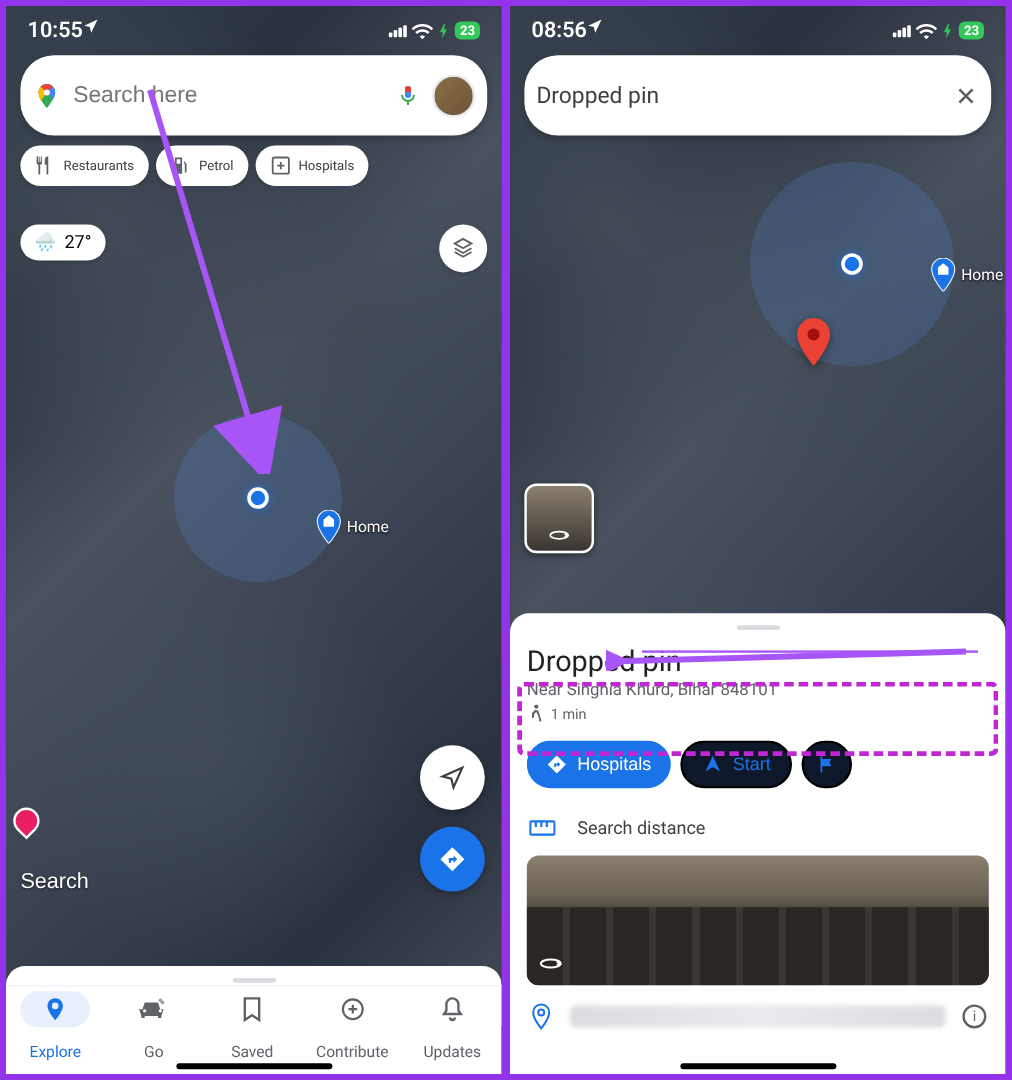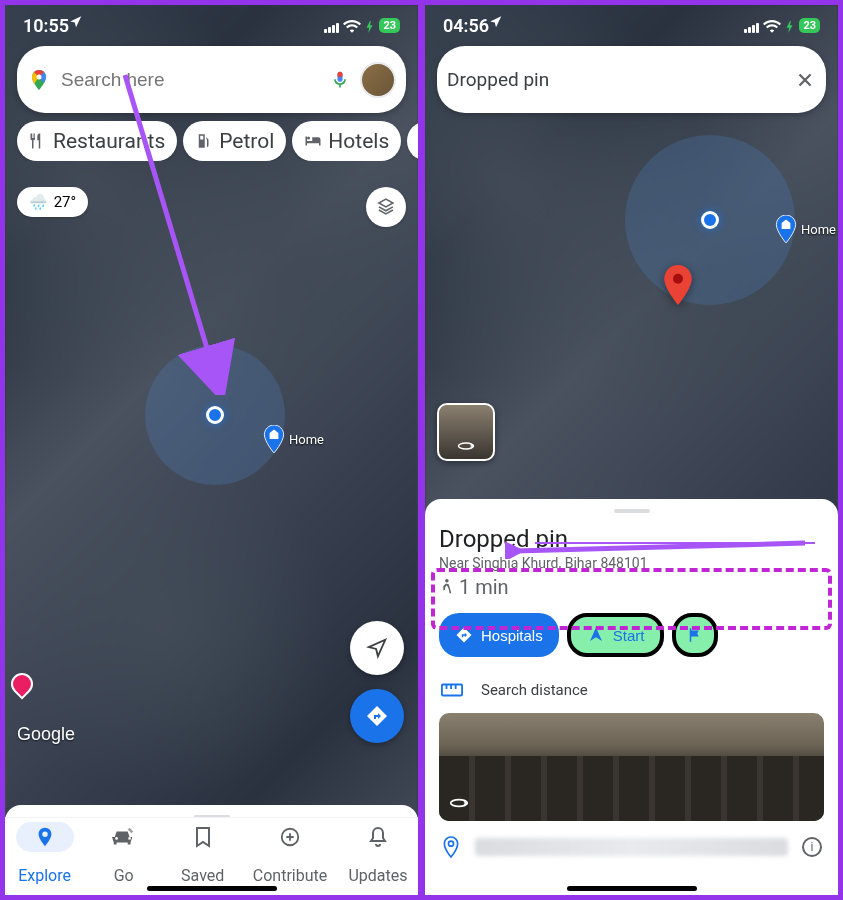--- a/index.html
+++ b/index.html
@@ -29,21 +29,21 @@
       linear-gradient(135deg, #353f4d 0%, #2a3240 20%, #4a5260 40%, #3a4252 60%, #2a3240 80%, #4a5260 100%);
     filter: blur(1px);
   }
   .status-bar {
     position: relative;
     display: flex; justify-content: space-between; align-items: center;
     padding: 10px 18px 8px;
     color: #fff; font-weight: 600; font-size: 18px;
     z-index: 10;
   }
-  .status-right { display: flex; align-items: flex-end; gap: 4px; font-size: 14px; }
+  .status-right { display: flex; align-items: center; gap: 4px; font-size: 14px; }
   .status-time { display: flex; align-items: flex-start; gap: 0; }
   .signal { display: inline-flex; gap: 1px; align-items: flex-end; }
   .signal span { width: 3px; background: #fff; border-radius: 1px; }
   .signal span:nth-child(1){height:4px} .signal span:nth-child(2){height:6px}
   .signal span:nth-child(3){height:8px} .signal span:nth-child(4){height:10px}
   .wifi-svg { width: 18px; height: 14px; }
   .battery-pill {
     display: inline-flex; align-items: center;
     background: #34c759; border-radius: 5px;
     padding: 1px 4px; font-size: 11px; font-weight: 700; color: #fff;
@@ -61,21 +61,21 @@
   .search-input { flex: 1; font-size: 19px; color: #5f6368; border: none; outline: none; background: transparent; }
   .search-text { flex: 1; font-size: 19px; color: #3c4043; }
   .mic-icon { width: 20px; height: 20px; }
   .avatar { width: 36px; height: 36px; border-radius: 50%; background: linear-gradient(135deg,#8b6f47,#6b5537); border: 2px solid #e8eaed; }
   .close-x { width: 22px; height: 22px; color: #5f6368; cursor: pointer; }
   
   .chips { position: relative; z-index: 10; display: flex; gap: 6px; padding: 0 12px; overflow: hidden; }
   .chip {
     background: #fff; border-radius: 20px; padding: 8px 12px;
     display: flex; align-items: center; gap: 6px;
-    font-size: 21px; color: #3c4043; font-weight: 400;
+    font-size: 11px; color: #3c4043; font-weight: 400;
     box-shadow: 0 1px 3px rgba(0,0,0,0.2); white-space: nowrap;
   }
   .chip svg { width: 18px; height: 18px; }
   
   .weather-pill {
     position: absolute; left: 12px; top: 182px; z-index: 10;
     background: #fff; border-radius: 18px; padding: 6px 12px;
     display: flex; align-items: center; gap: 6px; font-size: 15px;
     box-shadow: 0 1px 3px rgba(0,0,0,0.2);
   }
@@ -134,48 +134,48 @@
   .sheet-handle { width: 36px; height: 4px; background: #dadce0; border-radius: 2px; margin: 0 auto 12px; }
   .latest-row { display: flex; justify-content: space-between; align-items: center; }
   .latest-text { color: #5f6368; font-size: 19px; }
   .dots { color: #5f6368; font-size: 20px; letter-spacing: 2px; }
   
   .tabbar {
     position: absolute; left: 0; right: 0; bottom: 0; z-index: 11;
     background: #fff; display: flex; justify-content: space-around;
     padding: 4px 0 10px; border-top: 1px solid #f1f3f4;
   }
-  .tab { display: flex; flex-direction: column; align-items: center; gap: 14px; font-size: 16px; color: #5f6368; }
+  .tab { display: flex; flex-direction: column; align-items: center; gap: 14px; font-size: 13px; color: #5f6368; }
   .tab.active { color: #1a73e8; }
   .tab-pill { width: 58px; height: 30px; border-radius: 15px; display: flex; align-items: center; justify-content: center; }
   .tab.active .tab-pill { background: #e8f0fe; }
   .home-indicator {
     position: absolute; bottom: 4px; left: 50%; transform: translateX(-50%);
     width: 130px; height: 5px; background: #000; border-radius: 3px; z-index: 12;
   }
   
   .arrow1 {
     position: absolute; z-index: 20; pointer-events: none;
   }
   
   .sheet2 {
     position: absolute; left: 0; right: 0; bottom: 0; z-index: 9;
     background: #fff; border-radius: 16px 16px 0 0;
     padding: 10px 14px 36px;
   }
   .sheet2 h2 { font-size: 24px; font-weight: 400; color: #202124; }
   .sheet2 .addr { font-size: 14px; color: #5f6368; margin-top: 2px; }
-  .walk-row { display: flex; align-items: center; gap: 6px; color: #5f6368; font-size: 20px; margin-top: 4px; }
+  .walk-row { display: flex; align-items: center; gap: 6px; color: #5f6368; font-size: 12px; margin-top: 4px; }
   .action-row {
     display: flex; gap: 8px; margin: 14px 0 10px; overflow: hidden;
   }
   .act-btn {
     display: flex; align-items: center; gap: 8px;
     border-radius: 20px; padding: 9px 16px; font-size: 15px;
-    border: 4px solid #000000; color: #1a73e8; background: #86efac;
+    border: 2px solid #000000; color: #1a73e8; background: #0f172a;
     white-space: nowrap;
   }
   .act-btn.primary { background: #1a73e8; color: #fff; border: none; }
   .act-btn svg { width: 18px; height: 18px; }
   .dashed-box {
     position: absolute; border: 4px dashed #c026d3;
     border-radius: 6px; pointer-events: none; z-index: 15;
   }
   .measure-row {
     display: flex; align-items: center; gap: 18px;
@@ -264,26 +264,20 @@
         </svg>
       <span>Restaurants</span>
     </div>
     <div class="chip">
       <svg viewBox="0 0 24 24" fill="#5f6368">
           <path d="M5 3h8v18H5V3zm10 4l3 3v8a2 2 0 01-2 2V10l-1-1V7zM7 5v5h4V5H7z"></path>
         </svg>
       <span>Petrol</span>
     </div>
     <div class="chip">
-      <svg viewBox="0 0 24 24" fill="#5f6368">
-          <path d="M2 6v12h2v-3h16v3h2v-8a3 3 0 00-3-3h-8v5H4V6H2zm4 4a2 2 0 110-4 2 2 0 010 4z"></path>
-        </svg>
-      <span>Hotels</span>
-    </div>
-    <div class="chip">
       <svg viewBox="0 0 24 24" fill="none" stroke="#5f6368" stroke-width="2">
           <rect x="3" y="3" width="18" height="18" rx="2"></rect>
           <path d="M12 8v8M8 12h8"></path>
         </svg>
       <span>Hospitals</span>
     </div>
   </div>
 
   <div class="weather-pill">
     <span>🌧️</span>
@@ -302,21 +296,21 @@
 
   <div class="home-pin" style="left:258px; top:420px;">
     <svg viewBox="0 0 24 32">
       <path fill="#1a73e8" stroke="#fff" stroke-width="1" d="M12 0C6 0 1 5 1 11c0 8 11 21 11 21s11-13 11-21C23 5 18 0 12 0z"></path>
       <path fill="#fff" d="M12 5l5 4v7H7v-7l5-4z"></path>
     </svg>
     <span>Home</span>
   </div>
 
   <div class="hotel-pink"></div>
-  <div class="google-wm">Google</div>
+  <div class="google-wm">Search</div>
 
   <div class="fab fab-white">
     <svg width="22" height="22" viewBox="0 0 24 24" fill="none" stroke="#3c4043" stroke-width="2">
         <path d="M3 11l18-8-8 18-2-8-8-2z"></path>
       </svg>
   </div>
   <div class="fab fab-blue">
     <svg width="24" height="24" viewBox="0 0 24 24" fill="#fff">
         <path d="M12 2l10 10-10 10L2 12 12 2zm1 7v2H9v4h2v-2h2v2l3-3-3-3z"></path>
       </svg>
@@ -384,21 +378,21 @@
       </defs>
     <line x1="20" y1="10" x2="110" y2="310" stroke="#a855f7" stroke-width="5" marker-end="url(#ah1)"></line>
   </svg>
 </div>
 
 <div class="phone">
   <div class="mapbg"></div>
 
   <div class="status-bar">
     <div class="status-time">
-      <span>04:56</span>
+      <span>08:56</span>
       <svg width="14" height="14" viewBox="0 0 24 24" fill="#fff">
           <path d="M2 11l19-9-9 19-2-8-8-2z"></path>
         </svg>
     </div>
     <div class="status-right">
       <span class="signal">
           <span></span>
           <span></span>
           <span></span>
           <span></span>

